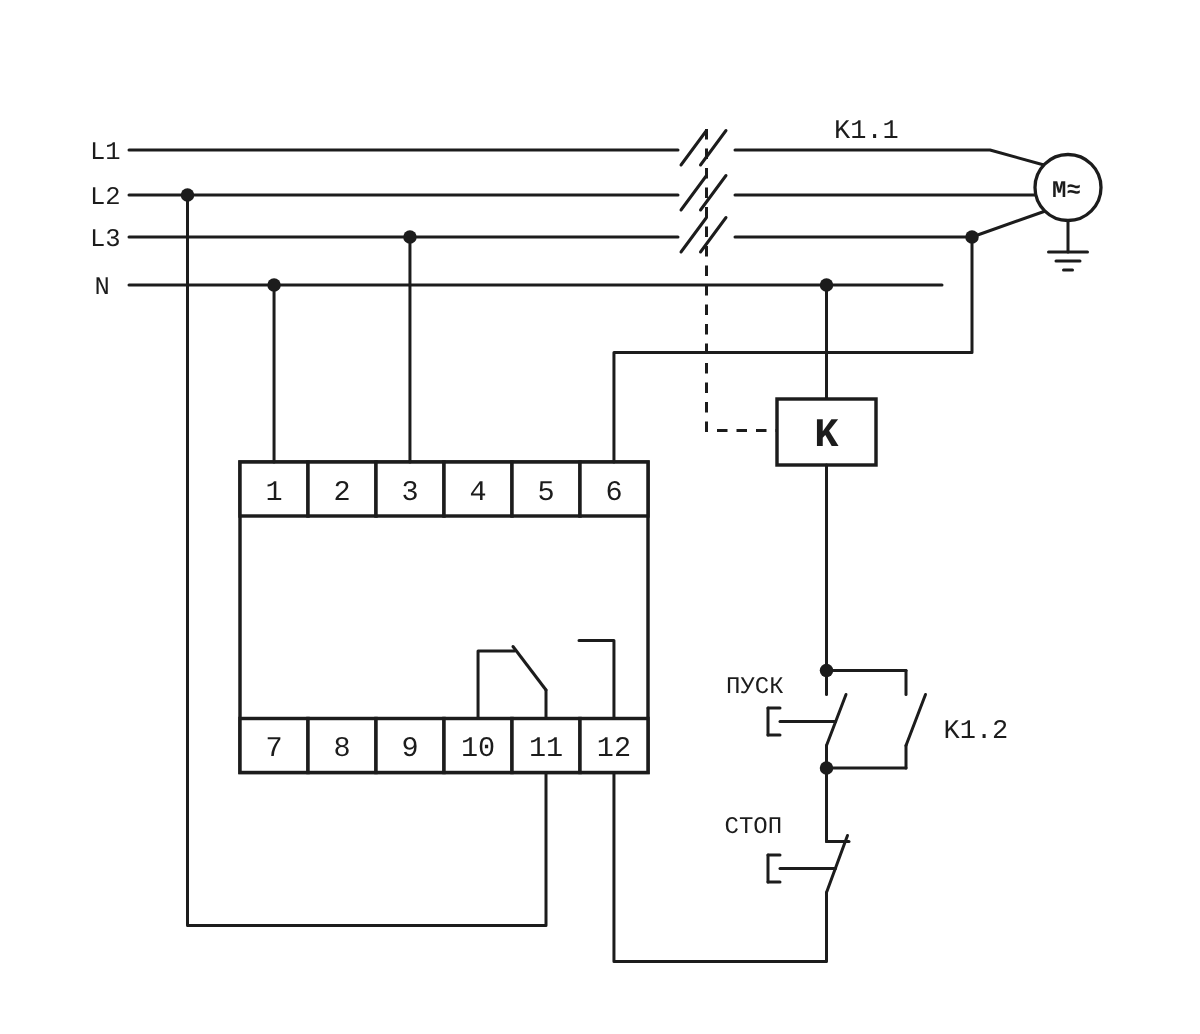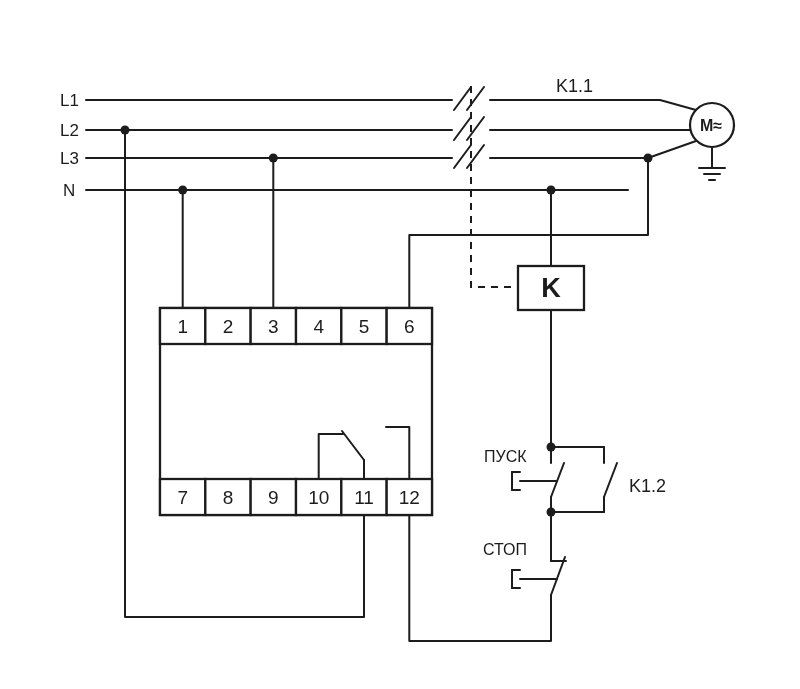--- a/index.html
+++ b/index.html
@@ -1,20 +1,20 @@
 <!DOCTYPE html>
 <html><head>
 <meta charset="utf-8">
 <style>
   html,body{margin:0;padding:0;background:#ffffff;}
   .canvas{
     position:relative;
     width:800px;height:689px;
     background:#ffffff;
-    font-family:Liberation Sans, sans-serif;
+    font-family:Liberation Mono, monospace;
     overflow:hidden;
   }
   svg{display:block;}
   .w{stroke:#1c1c1c;stroke-width:2;fill:none;stroke-linecap:round;stroke-linejoin:round;}
   .box{stroke:#1c1c1c;stroke-width:2.3;fill:#ffffff;}
   .dash{stroke:#1c1c1c;stroke-width:2;fill:none;stroke-dasharray:7 6;}
   .dot{fill:#1c1c1c;stroke:none;}
   .lbl{font-size:17px;fill:#1c1c1c;}
   .lbl-sm{font-size:16px;fill:#1c1c1c;}
   .lbl-k{font-size:18px;fill:#1c1c1c;}

